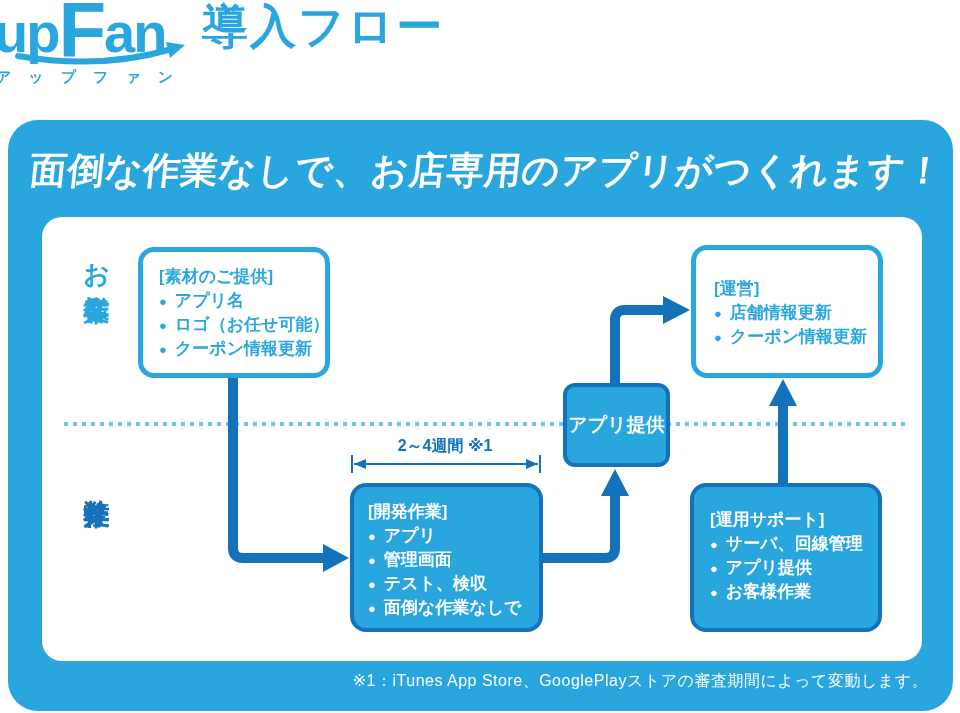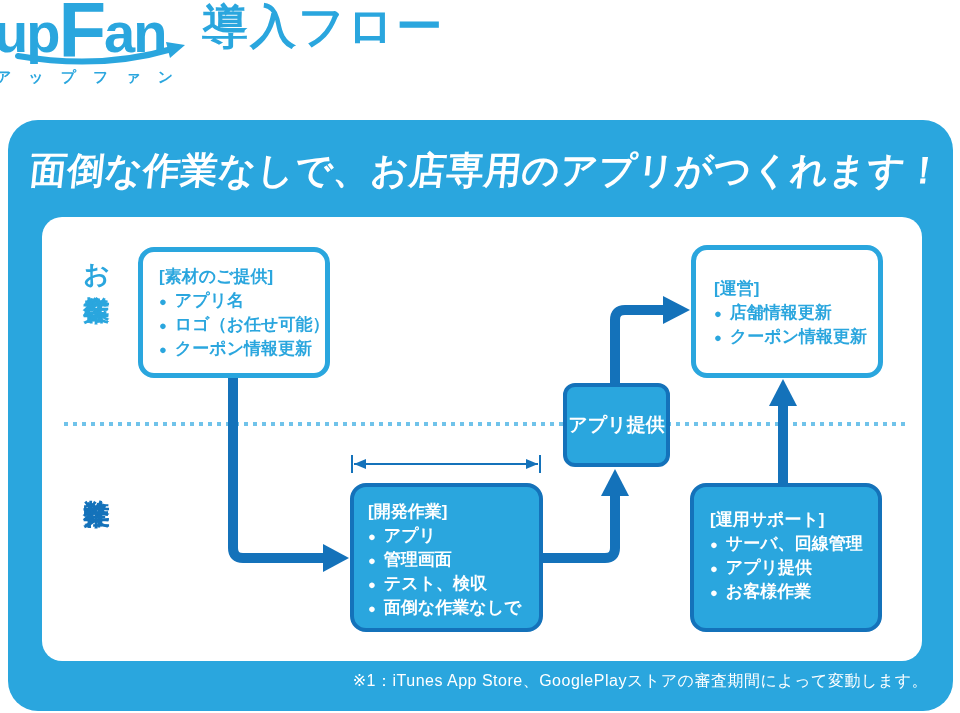--- a/index.html
+++ b/index.html
@@ -121,20 +121,21 @@
     </g>
     <g>
       <line class="thin" x1="352" y1="455" x2="352" y2="473"></line>
       <line class="thin" x1="540" y1="455" x2="540" y2="473"></line>
       <line class="thin" x1="354" y1="464" x2="538" y2="464"></line>
       <polygon class="head" points="354,464 366,459 366,469"></polygon>
       <polygon class="head" points="538,464 526,459 526,469"></polygon>
     </g>
   </svg>
 
+  <div class="duration">2～4週間 ※1</div>
 
   <div class="box outline box-materials">
     <div class="box-title">[素材のご提供]</div>
     <ul>
       <li>
           <span class="dot">●</span>
           <span>アプリ名</span>
         </li>
       <li>
           <span class="dot">●</span>

